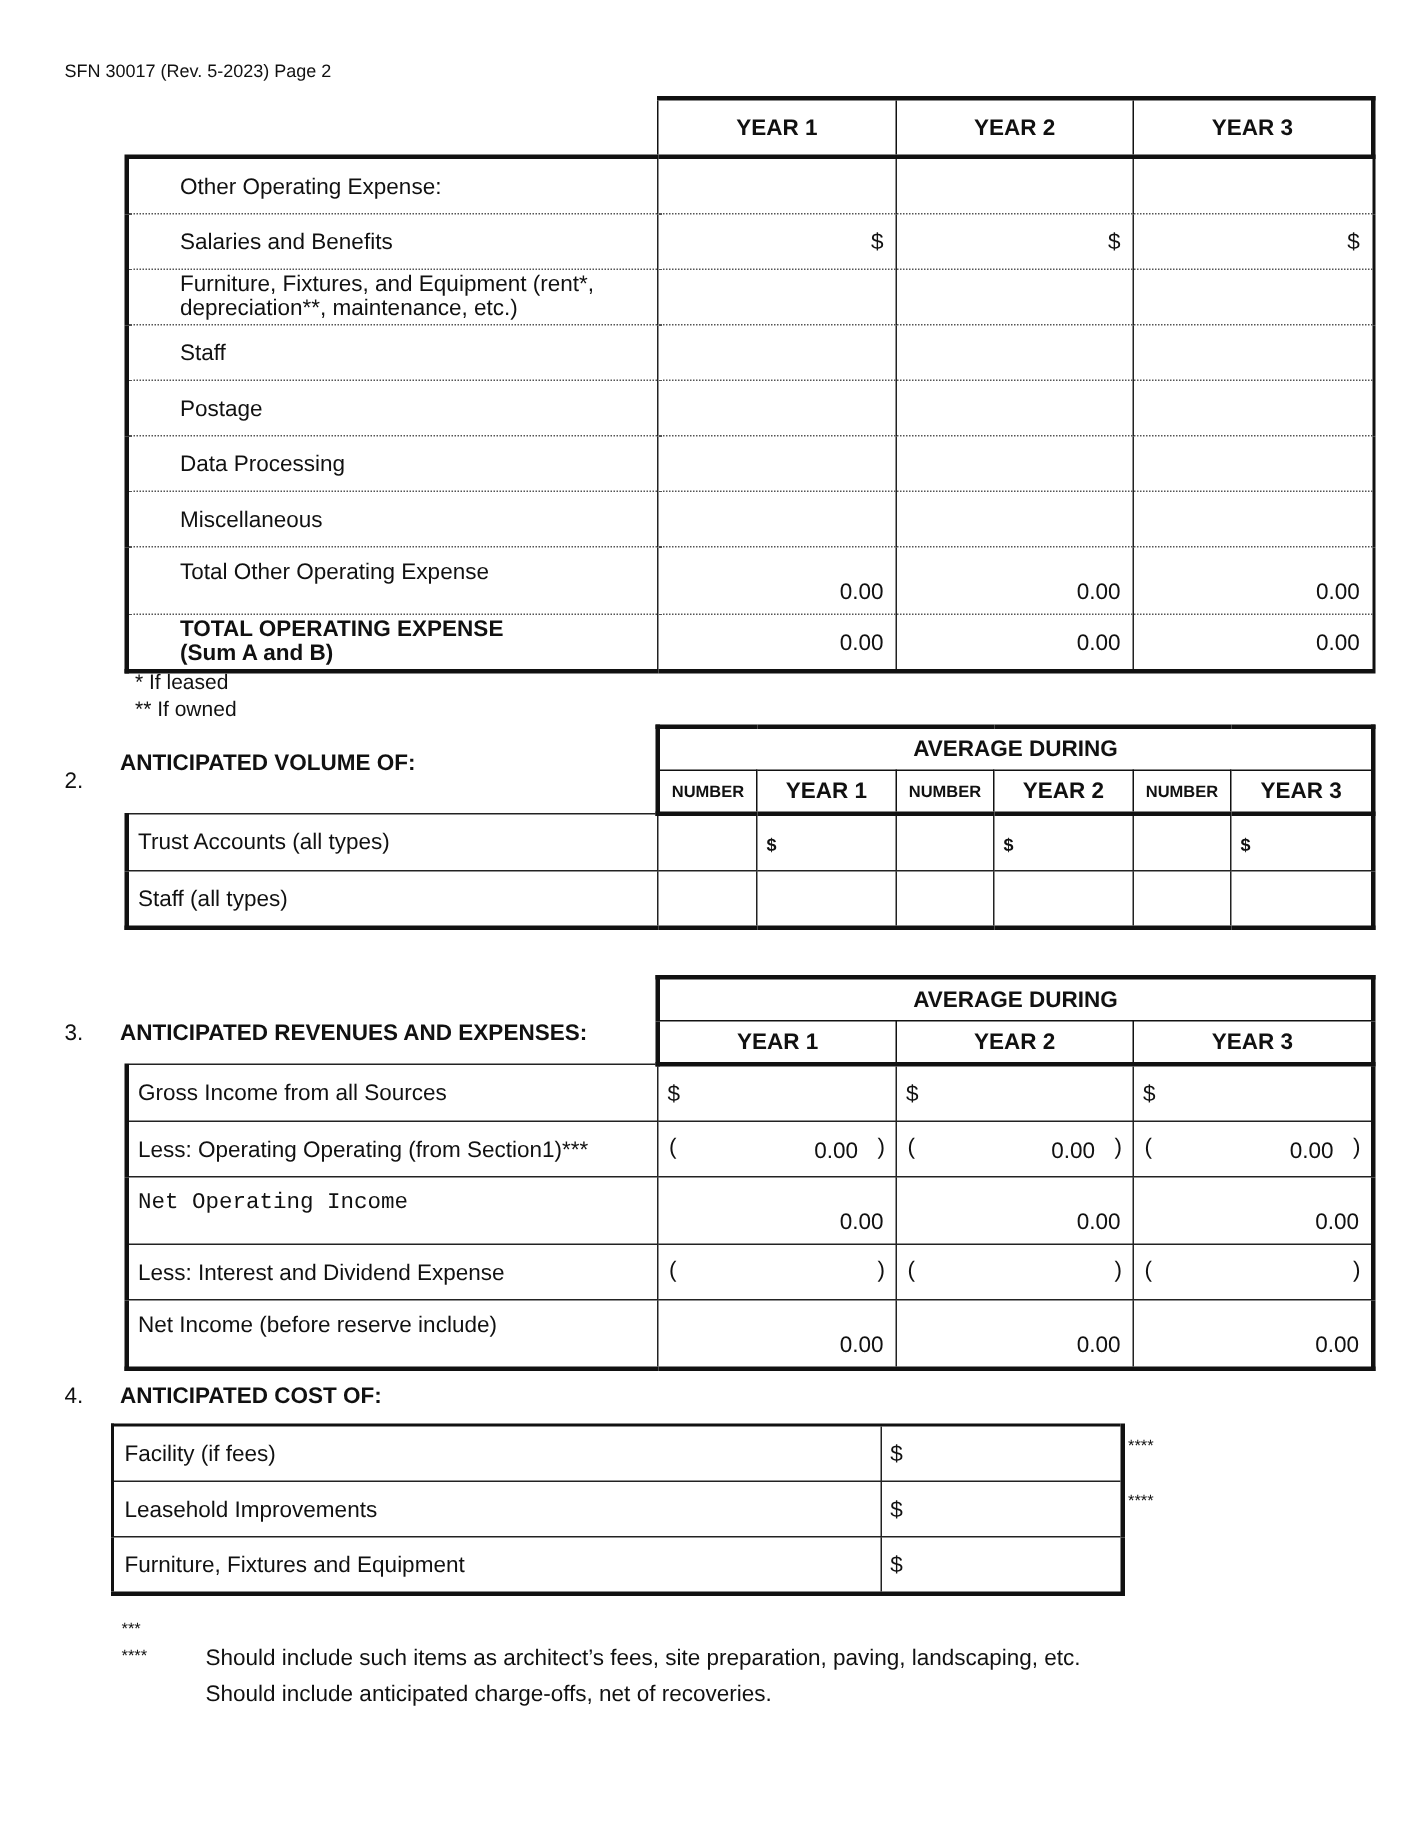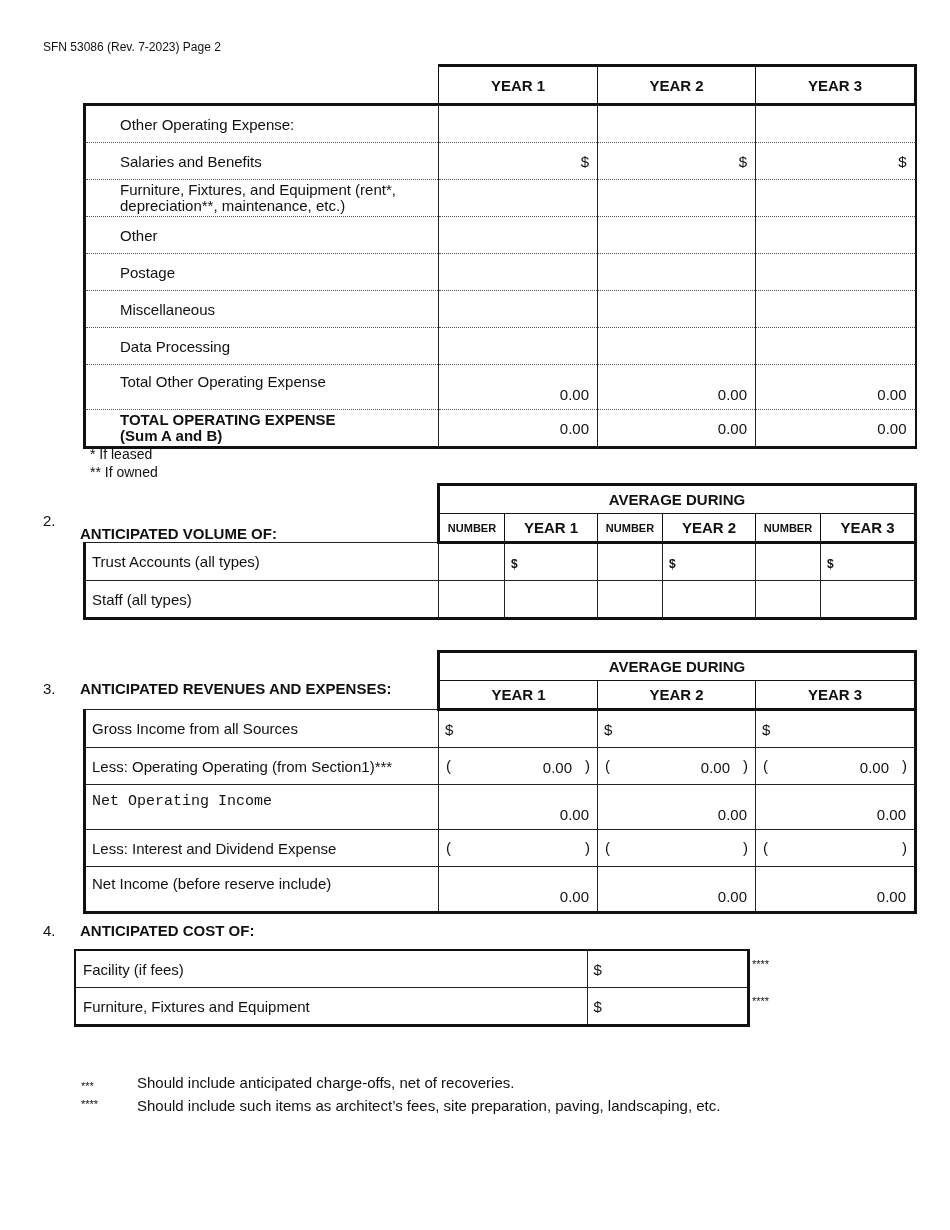--- a/index.html
+++ b/index.html
@@ -60,21 +60,21 @@
   #t4 td.lbl { border-left:2px solid #111; padding-left:7px; }
   #t4 td.val { border-right:3px solid #111; padding-left:6px; }
   #t4 tr.first td { border-top:2px solid #111; }
   #t4 tr.final td { border-bottom:3px solid #111; }
   .stars { font-size:11px; }
   .fnote { font-size:15px; }
 </style>
 </head>
 <body>
 
-<div class="abs hdr">SFN 53086 (Rev. 7-2023) Page 2</div>
+<div class="abs hdr">SFN 30017 (Rev. 5-2023) Page 2</div>
 
 <table id="t1">
   <colgroup>
       <col style="width:354px">
       <col style="width:159px">
       <col style="width:158px">
       <col style="width:160px">
     </colgroup>
   <tbody>
       <tr class="head">
@@ -98,39 +98,39 @@
   <tr class="row">
     <td class="lbl" style="line-height:16px;">
       <div>Furniture, Fixtures, and Equipment (rent*,</div>
       <div>depreciation**, maintenance, etc.)</div>
     </td>
     <td class="cell"></td>
     <td class="cell"></td>
     <td class="cell last"></td>
   </tr>
   <tr class="row">
-    <td class="lbl">Other</td>
+    <td class="lbl">Staff</td>
     <td class="cell"></td>
     <td class="cell"></td>
     <td class="cell last"></td>
   </tr>
   <tr class="row">
     <td class="lbl">Postage</td>
     <td class="cell"></td>
     <td class="cell"></td>
     <td class="cell last"></td>
   </tr>
   <tr class="row">
+    <td class="lbl">Data Processing</td>
+    <td class="cell"></td>
+    <td class="cell"></td>
+    <td class="cell last"></td>
+  </tr>
+  <tr class="row">
     <td class="lbl">Miscellaneous</td>
-    <td class="cell"></td>
-    <td class="cell"></td>
-    <td class="cell last"></td>
-  </tr>
-  <tr class="row">
-    <td class="lbl">Data Processing</td>
     <td class="cell"></td>
     <td class="cell"></td>
     <td class="cell last"></td>
   </tr>
   <tr class="row">
     <td class="lbl" style="vertical-align:top;padding-top:8px;">Total Other Operating Expense</td>
     <td class="cell" style="vertical-align:bottom;padding-bottom:6px;">0.00</td>
     <td class="cell" style="vertical-align:bottom;padding-bottom:6px;">0.00</td>
     <td class="cell last" style="vertical-align:bottom;padding-bottom:6px;">0.00</td>
   </tr>
@@ -143,21 +143,21 @@
     <td class="cell">0.00</td>
     <td class="cell last">0.00</td>
   </tr>
 </tbody>
   </table>
 
 <div class="abs fn" style="left:90px;top:446px;">*   If leased</div>
 <div class="abs fn" style="left:90px;top:464px;">** If owned</div>
 
 <div class="abs secnum" style="left:43px;top:512px;">2.</div>
-<div class="abs sectitle" style="left:80px;top:525px;">ANTICIPATED VOLUME OF:</div>
+<div class="abs sectitle" style="left:80px;top:500px;">ANTICIPATED VOLUME OF:</div>
 
 <table id="t2">
   <colgroup>
       <col style="width:354px">
       <col style="width:66px">
       <col style="width:93px">
       <col style="width:65px">
       <col style="width:93px">
       <col style="width:65px">
       <col style="width:95px">
@@ -278,25 +278,29 @@
 <table id="t4">
   <colgroup>
       <col style="width:512px">
       <col style="width:161px">
     </colgroup>
   <tbody>
       <tr class="first">
     <td class="lbl">Facility (if fees)</td>
     <td class="val">$</td>
   </tr>
+  <tr>
+    <td class="lbl">Leasehold Improvements</td>
+    <td class="val">$</td>
+  </tr>
   <tr class="final">
     <td class="lbl">Furniture, Fixtures and Equipment</td>
     <td class="val">$</td>
   </tr>
 </tbody>
   </table>
 <div class="abs stars" style="left:752px;top:958px;">****</div>
 <div class="abs stars" style="left:752px;top:995px;">****</div>
 
 <div class="abs stars" style="left:81px;top:1080px;">***</div>
-<div class="abs fnote" style="left:137px;top:1074px;">Should include anticipated charge-offs, net of recoveries.</div>
+<div class="abs fnote" style="left:137px;top:1121px;">Should include anticipated charge-offs, net of recoveries.</div>
 <div class="abs stars" style="left:81px;top:1098px;">****</div>
 <div class="abs fnote" style="left:137px;top:1097px;">Should include such items as architect’s fees, site preparation, paving, landscaping, etc.</div>
 
 </body></html>

